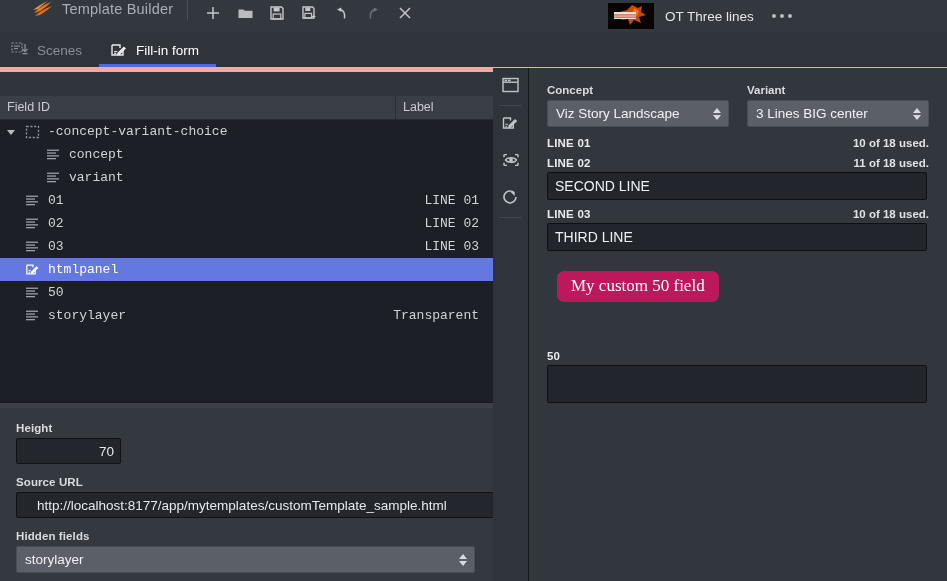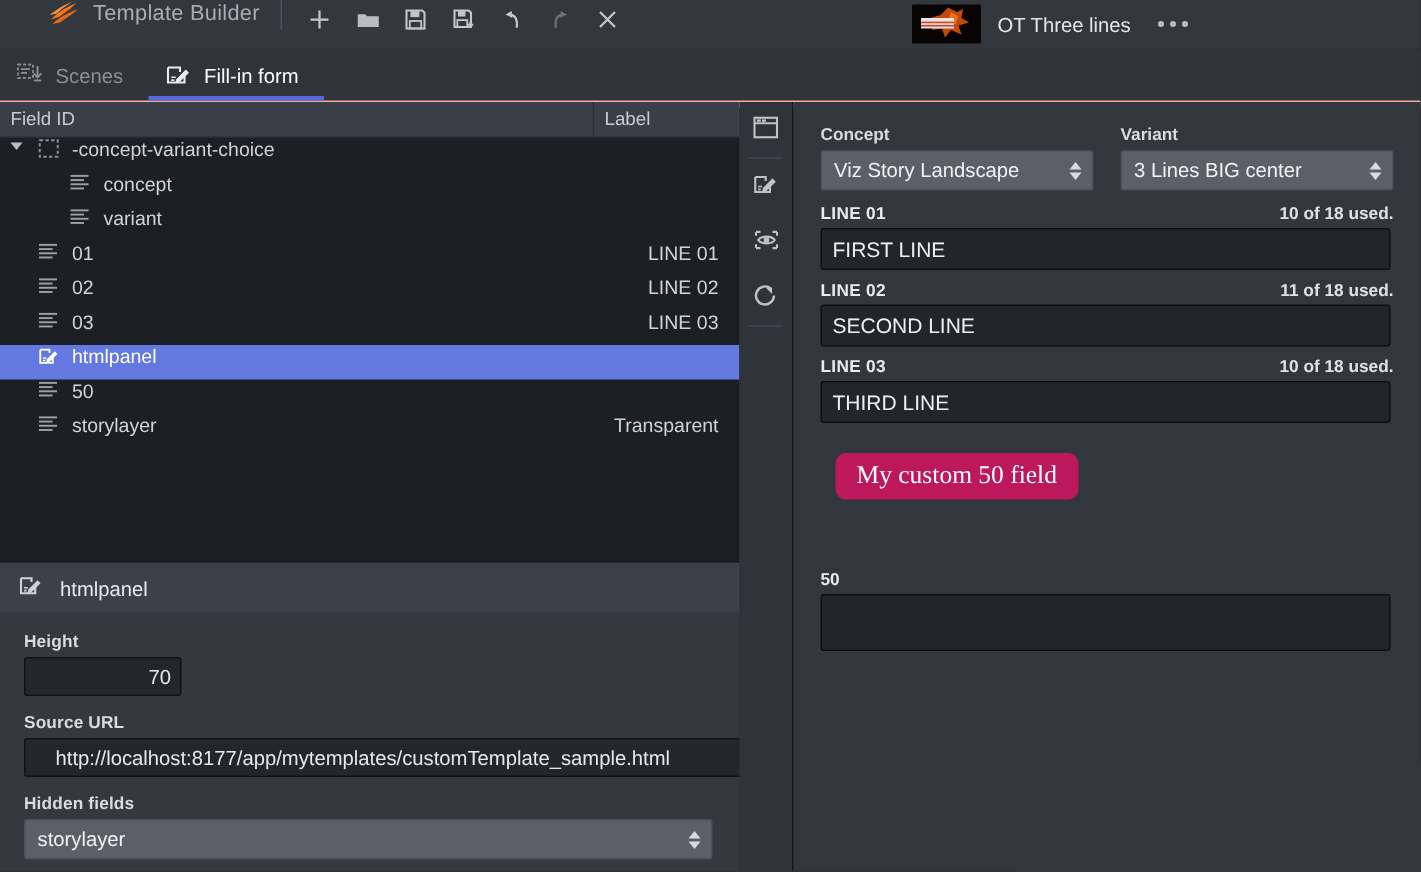--- a/index.html
+++ b/index.html
@@ -73,33 +73,35 @@
   .tab-ico { width: 18px; height: 18px; display: block; }
 
   
   .left-col {
     position: absolute; left: 0; top: 68px; width: 493px; bottom: 0;
   }
   .tree-header {
     display: flex; height: 23px; background: #3a3f47;
     border-bottom: 1px solid #282c32;
     align-items: center;
+    margin-top: 28px;
   }
   .th-cell {
     font-size: 12.5px; color: #c8ccd1; padding-left: 7px; line-height: 23px;
   }
   .th-fieldid { width: 396px; box-sizing: border-box; border-right: 1px solid #2a2e34; }
   .th-label { flex: 1; }
 
   .tree-body {
     background: #1c2026; height: 282px; position: relative; overflow: hidden;
   }
   .trow {
-    height: 23px; display: flex; align-items: flex-start; position: relative;
+    height: 23px; display: flex; align-items: center; position: relative;
     cursor: pointer;
+    font-family: Liberation Mono, monospace;
   }
   .trow.sel { background: #6478e2; }
   .trow .twist {
     width: 22px; display: flex; align-items: center; justify-content: center; flex: none;
   }
   .trow .ticon { width: 21px; display: flex; align-items: center; justify-content: center; flex: none; }
   .trow .tname {
     font-size: 13px; color: #d0d4d9; margin-left: 5px; white-space: nowrap;
   }
   .trow.sel .tname { color: #ffffff; }
@@ -513,21 +515,20 @@
             </span>
         </div>
       </div>
     </div>
 
     <div class="fieldblk">
       <div class="frow">
         <span class="fname">LINE 01</span>
         <span class="fcount">10 of 18 used.</span>
       </div>
-      <input class="textfld" value="FIRST LINE" style="">
     </div>
 
     <div class="fieldblk">
       <div class="frow">
         <span class="fname">LINE 02</span>
         <span class="fcount">11 of 18 used.</span>
       </div>
       <input class="textfld" value="SECOND LINE" style="">
     </div>
 

